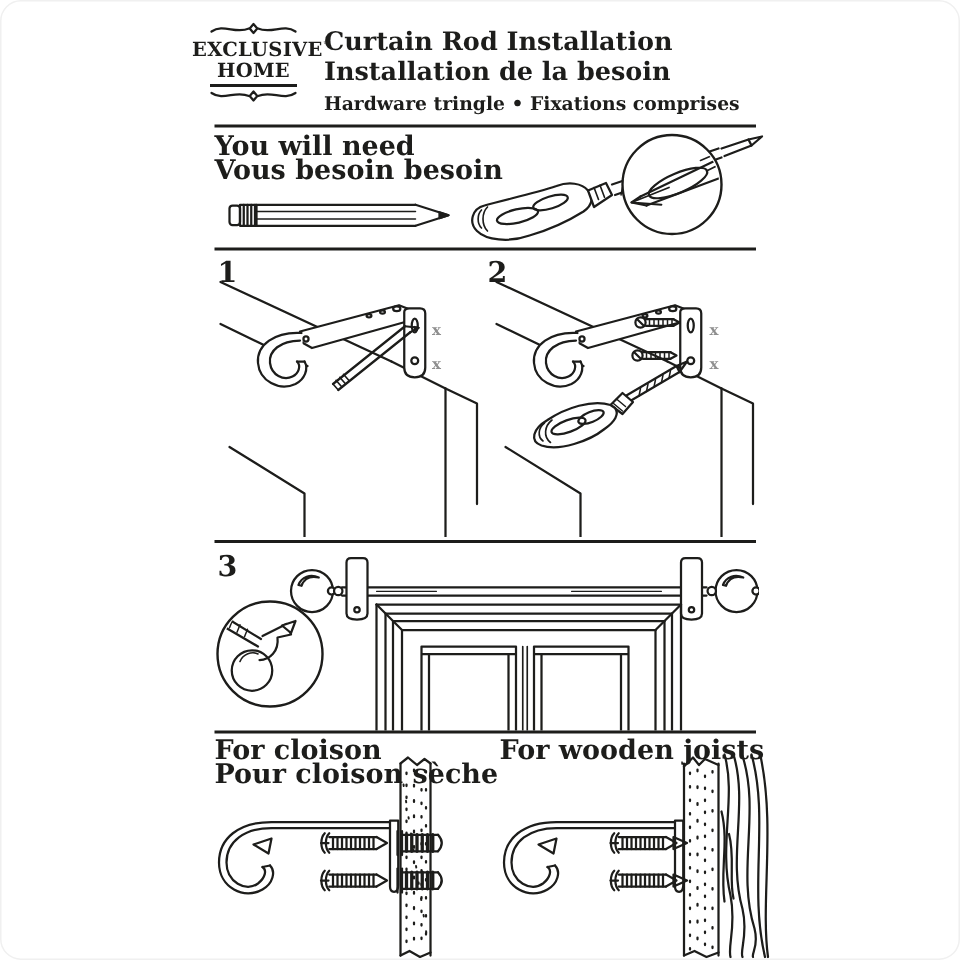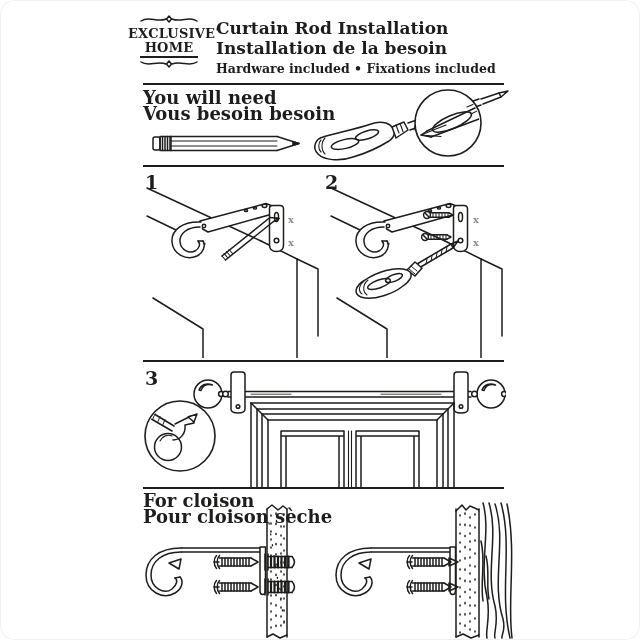--- a/index.html
+++ b/index.html
@@ -100,21 +100,21 @@
     <div class="word">HOME</div>
     <div class="bar"></div>
     <svg width="64" height="10" style="margin:0 auto;transform:scaleY(-1)">
         <use href="#def-flourish"></use>
       </svg>
   </div>
 
   <div class="abs titleblock">
     <div class="t1">Curtain Rod Installation</div>
     <div class="t1">Installation de la besoin</div>
-    <div class="sub">Hardware included • Fixations included</div>
+    <div class="sub">Hardware tringle • Fixations comprises</div>
   </div>
 
   <div class="rule" style="top:82px"></div>
 
   <div class="abs lbl" style="left:142px;top:89px">You will need</div>
   <div class="abs lbl" style="left:142px;top:105px">Vous besoin besoin</div>
 
   <svg class="abs" style="left:148px;top:128px" width="160" height="30" viewBox="0 0 160 30">
     <g class="ink">
       <rect x="4" y="8" width="7" height="13" rx="2"></rect>
@@ -239,20 +239,21 @@
       <clipPath id="magclip3">
           <circle cx="39" cy="73" r="33.5"></circle>
         </clipPath>
     </g>
   </svg>
 
   <div class="rule" style="top:486px"></div>
 
   <div class="abs lbl" style="left:142px;top:492px">For cloison</div>
   <div class="abs lbl" style="left:142px;top:508px">Pour cloison sèche</div>
+  <div class="abs lbl" style="left:332px;top:492px">For wooden joists</div>
 
   <svg class="abs" style="left:138px;top:500px" width="180" height="138" viewBox="0 0 180 138">
     <g class="ink">
       <path d="M128,8 V136 M148,8 V136"></path>
       <path d="M128,8 L133,4 L139,9 L144,5 L148,8"></path>
       <path d="M128,136 L134,133 L141,137 L148,134"></path>
       <path d="M132,14 V132" stroke-width="1.5" stroke-dasharray="1 7"></path>
       <path d="M137,12 V133" stroke-width="1.5" stroke-dasharray="1.2 9"></path>
       <path d="M142,16 V131" stroke-width="1.5" stroke-dasharray="1 8"></path>
       <path d="M145,13 V132" stroke-width="1.5" stroke-dasharray="1 11"></path>

